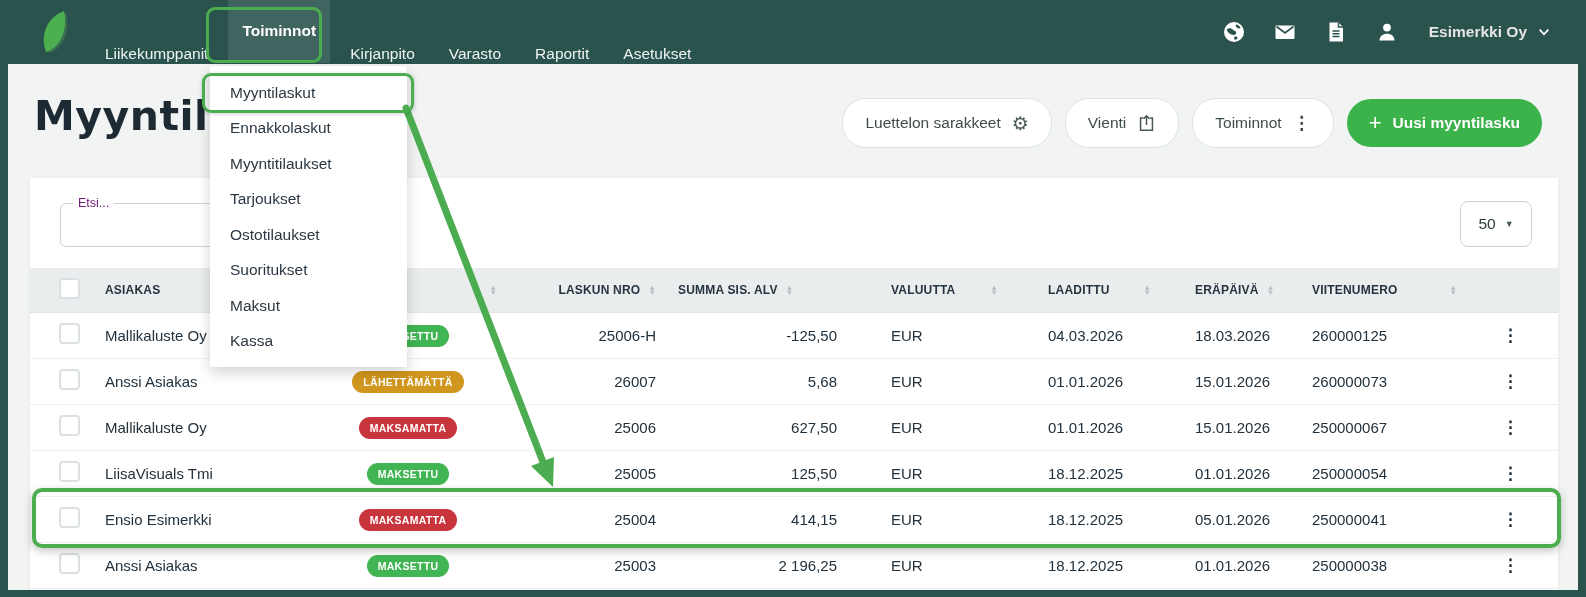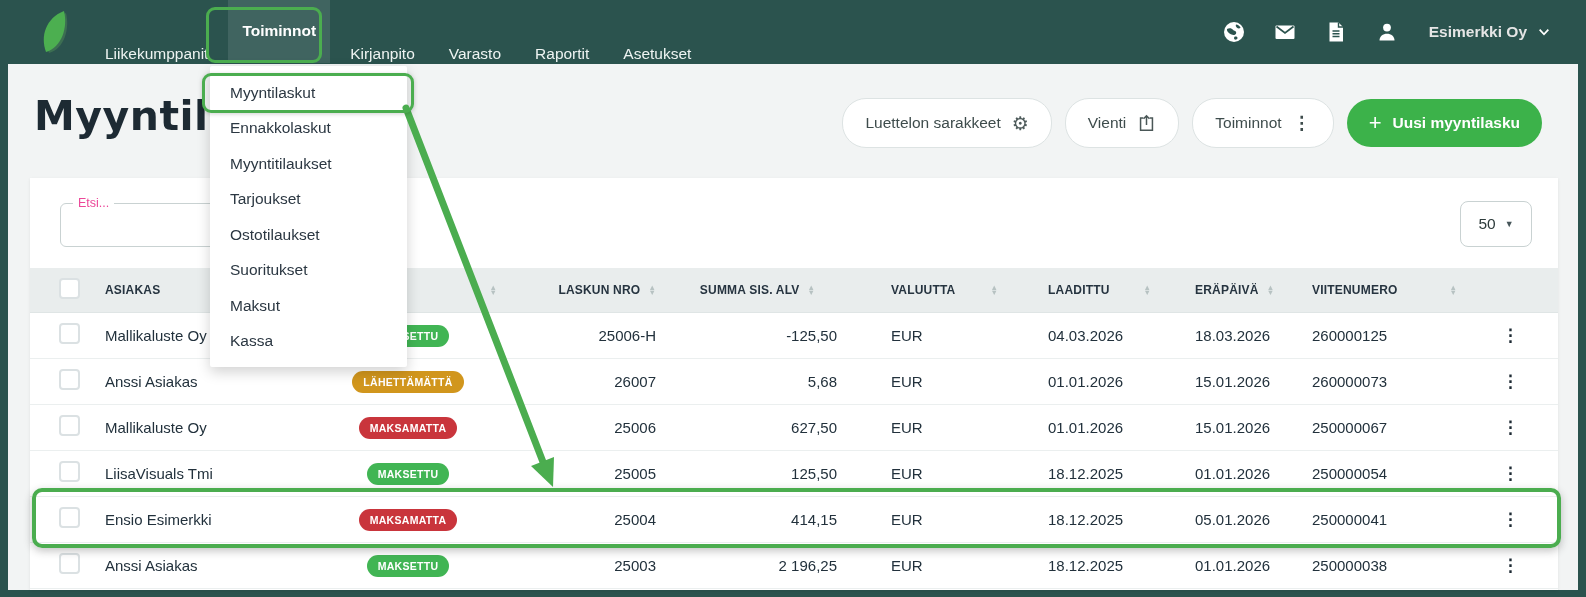--- a/index.html
+++ b/index.html
@@ -26,40 +26,40 @@
        gap:11px;padding:0 22px;font-size:15.5px;color:#3e4c4c;cursor:pointer;white-space:nowrap;}
   .btn .gear{font-size:19px;color:#4e5b5b;}
   .btn .kebab-glyph{font-size:18px;font-weight:bold;color:#3e4c4c;}
   .btn-primary{background:#3cb24a;color:#fff;border:none;font-weight:bold;}
   .btn-primary .plus{font-size:22px;font-weight:normal;line-height:1;}
 
   
   .card{position:absolute;left:30px;top:178px;width:1528px;height:412px;background:#fff;
         box-shadow:0 1px 3px rgba(0,0,0,.08);z-index:4;}
   .search-box{position:absolute;left:30px;top:25px;width:300px;height:42px;border:1px solid #c9d2d2;border-radius:6px;background:#fff;}
-  .search-label{position:absolute;left:12px;top:-8px;background:#fff;padding:0 5px;font-size:12.5px;color:#ec4899;}
+  .search-label{position:absolute;left:12px;top:-8px;background:#fff;padding:0 5px;font-size:12.5px;color:#701a75;}
   .page-size{position:absolute;right:26px;top:23px;width:70px;height:44px;border:1px solid #c9d2d2;border-radius:8px;
              display:flex;align-items:center;justify-content:center;gap:9px;font-size:15.5px;color:#2e3c3c;background:#fff;cursor:pointer;}
   .page-size .caret{font-size:9px;color:#47565a;}
 
   
   .table{position:absolute;left:0;top:90px;width:1528px;border-radius:18px;}
   .trow{display:grid;grid-template-columns:48px 215px 230px 155px 185px 155px 145px 145px 155px 95px;
         align-items:center;height:45px;border-bottom:1px solid #ebefef;background:#fff;}
   .thead{height:44px;background:#e9eded;border-bottom:1px solid #dfe5e5;}
   .th{font-size:12px;font-weight:bold;color:#263440;display:flex;align-items:center;gap:8px;letter-spacing:.2px;}
   .cell{font-size:15px;color:#22313c;}
   .c-cb{padding-left:29px;}
   .c-name{padding-left:27px;}
   .c-status{display:flex;justify-content:center;}
   .th.c-status{justify-content:flex-end;padding-right:26px;}
   .c-nro{text-align:right;padding-right:22px;}
   .th.c-nro{justify-content:flex-end;}
   .c-sum{text-align:right;padding-right:26px;}
-  .th.c-sum{justify-content:center;}
+  .th.c-sum{justify-content:flex-start;}
   .c-val{padding-left:28px;}
   .th.c-val{justify-content:space-between;padding-right:20px;}
   .c-laad{padding-left:30px;}
   .th.c-laad{justify-content:space-between;padding-right:12px;}
   .c-era{padding-left:32px;}
   .th.c-era{padding-right:8px;}
   .c-viite{padding-left:4px;}
   .th.c-viite{justify-content:space-between;padding-right:6px;}
   .c-kebab{text-align:center;}
   .row-kebab{font-size:17px;font-weight:bold;color:#1d2a33;cursor:pointer;}

